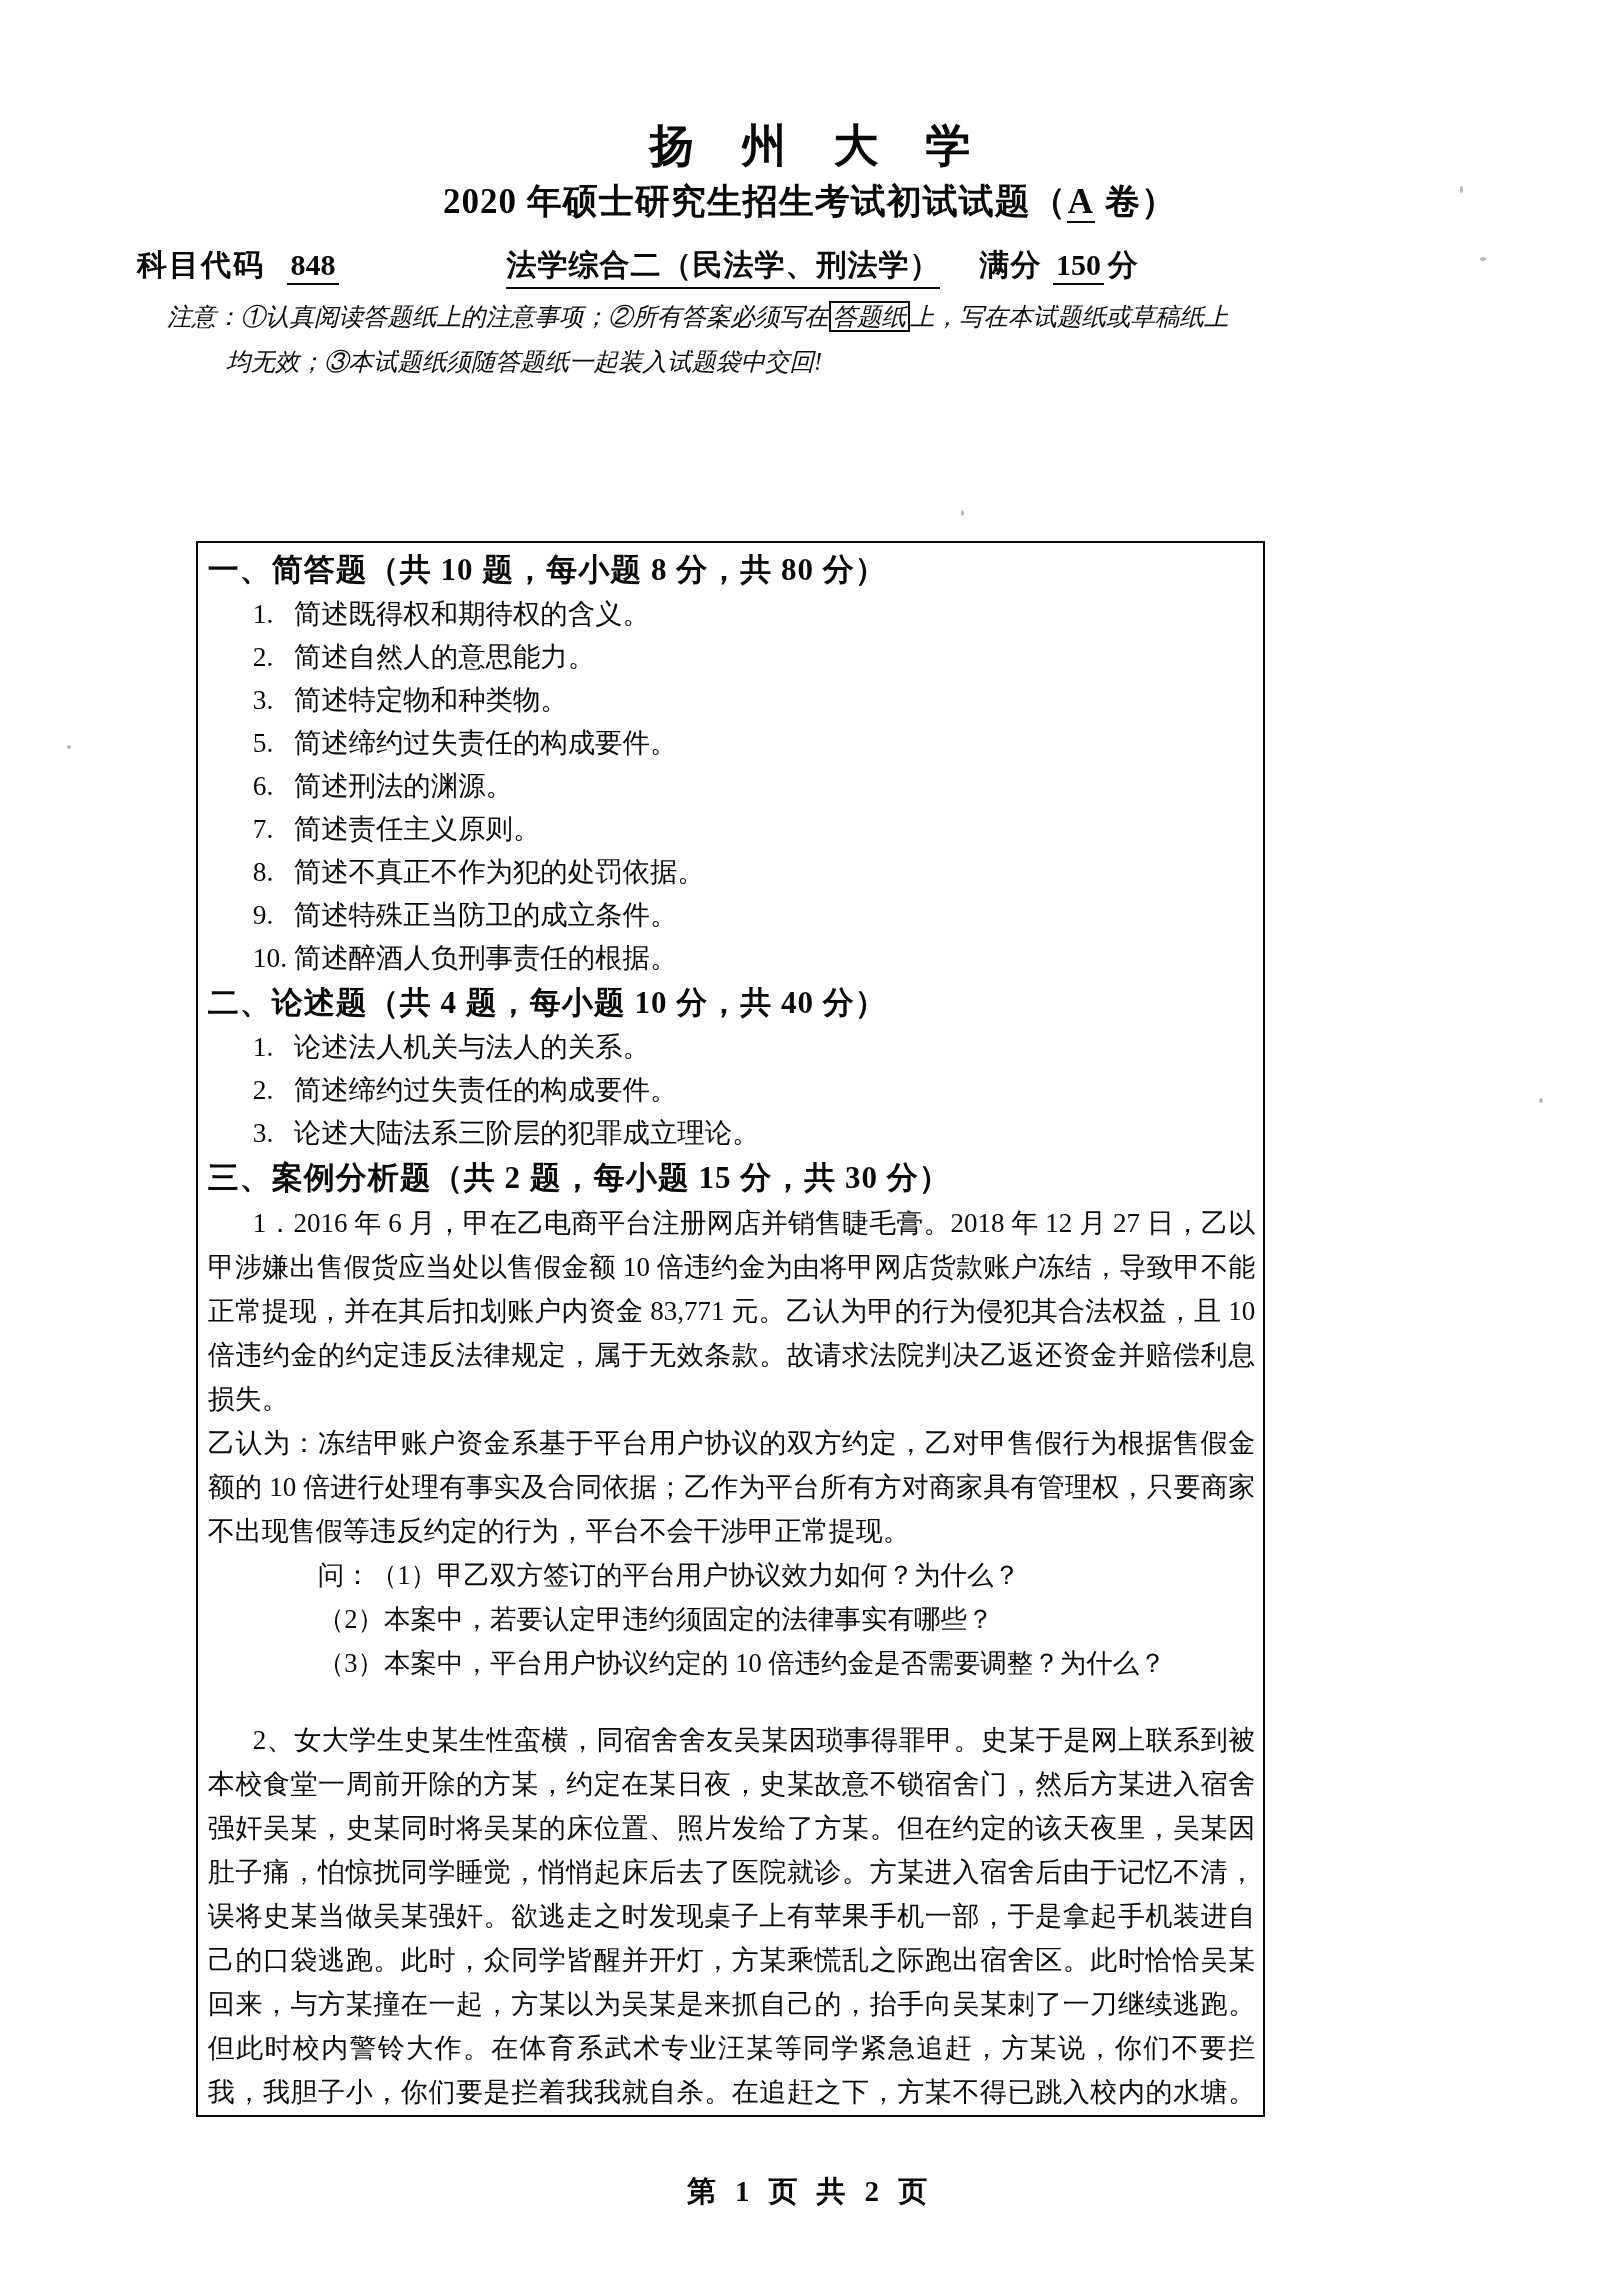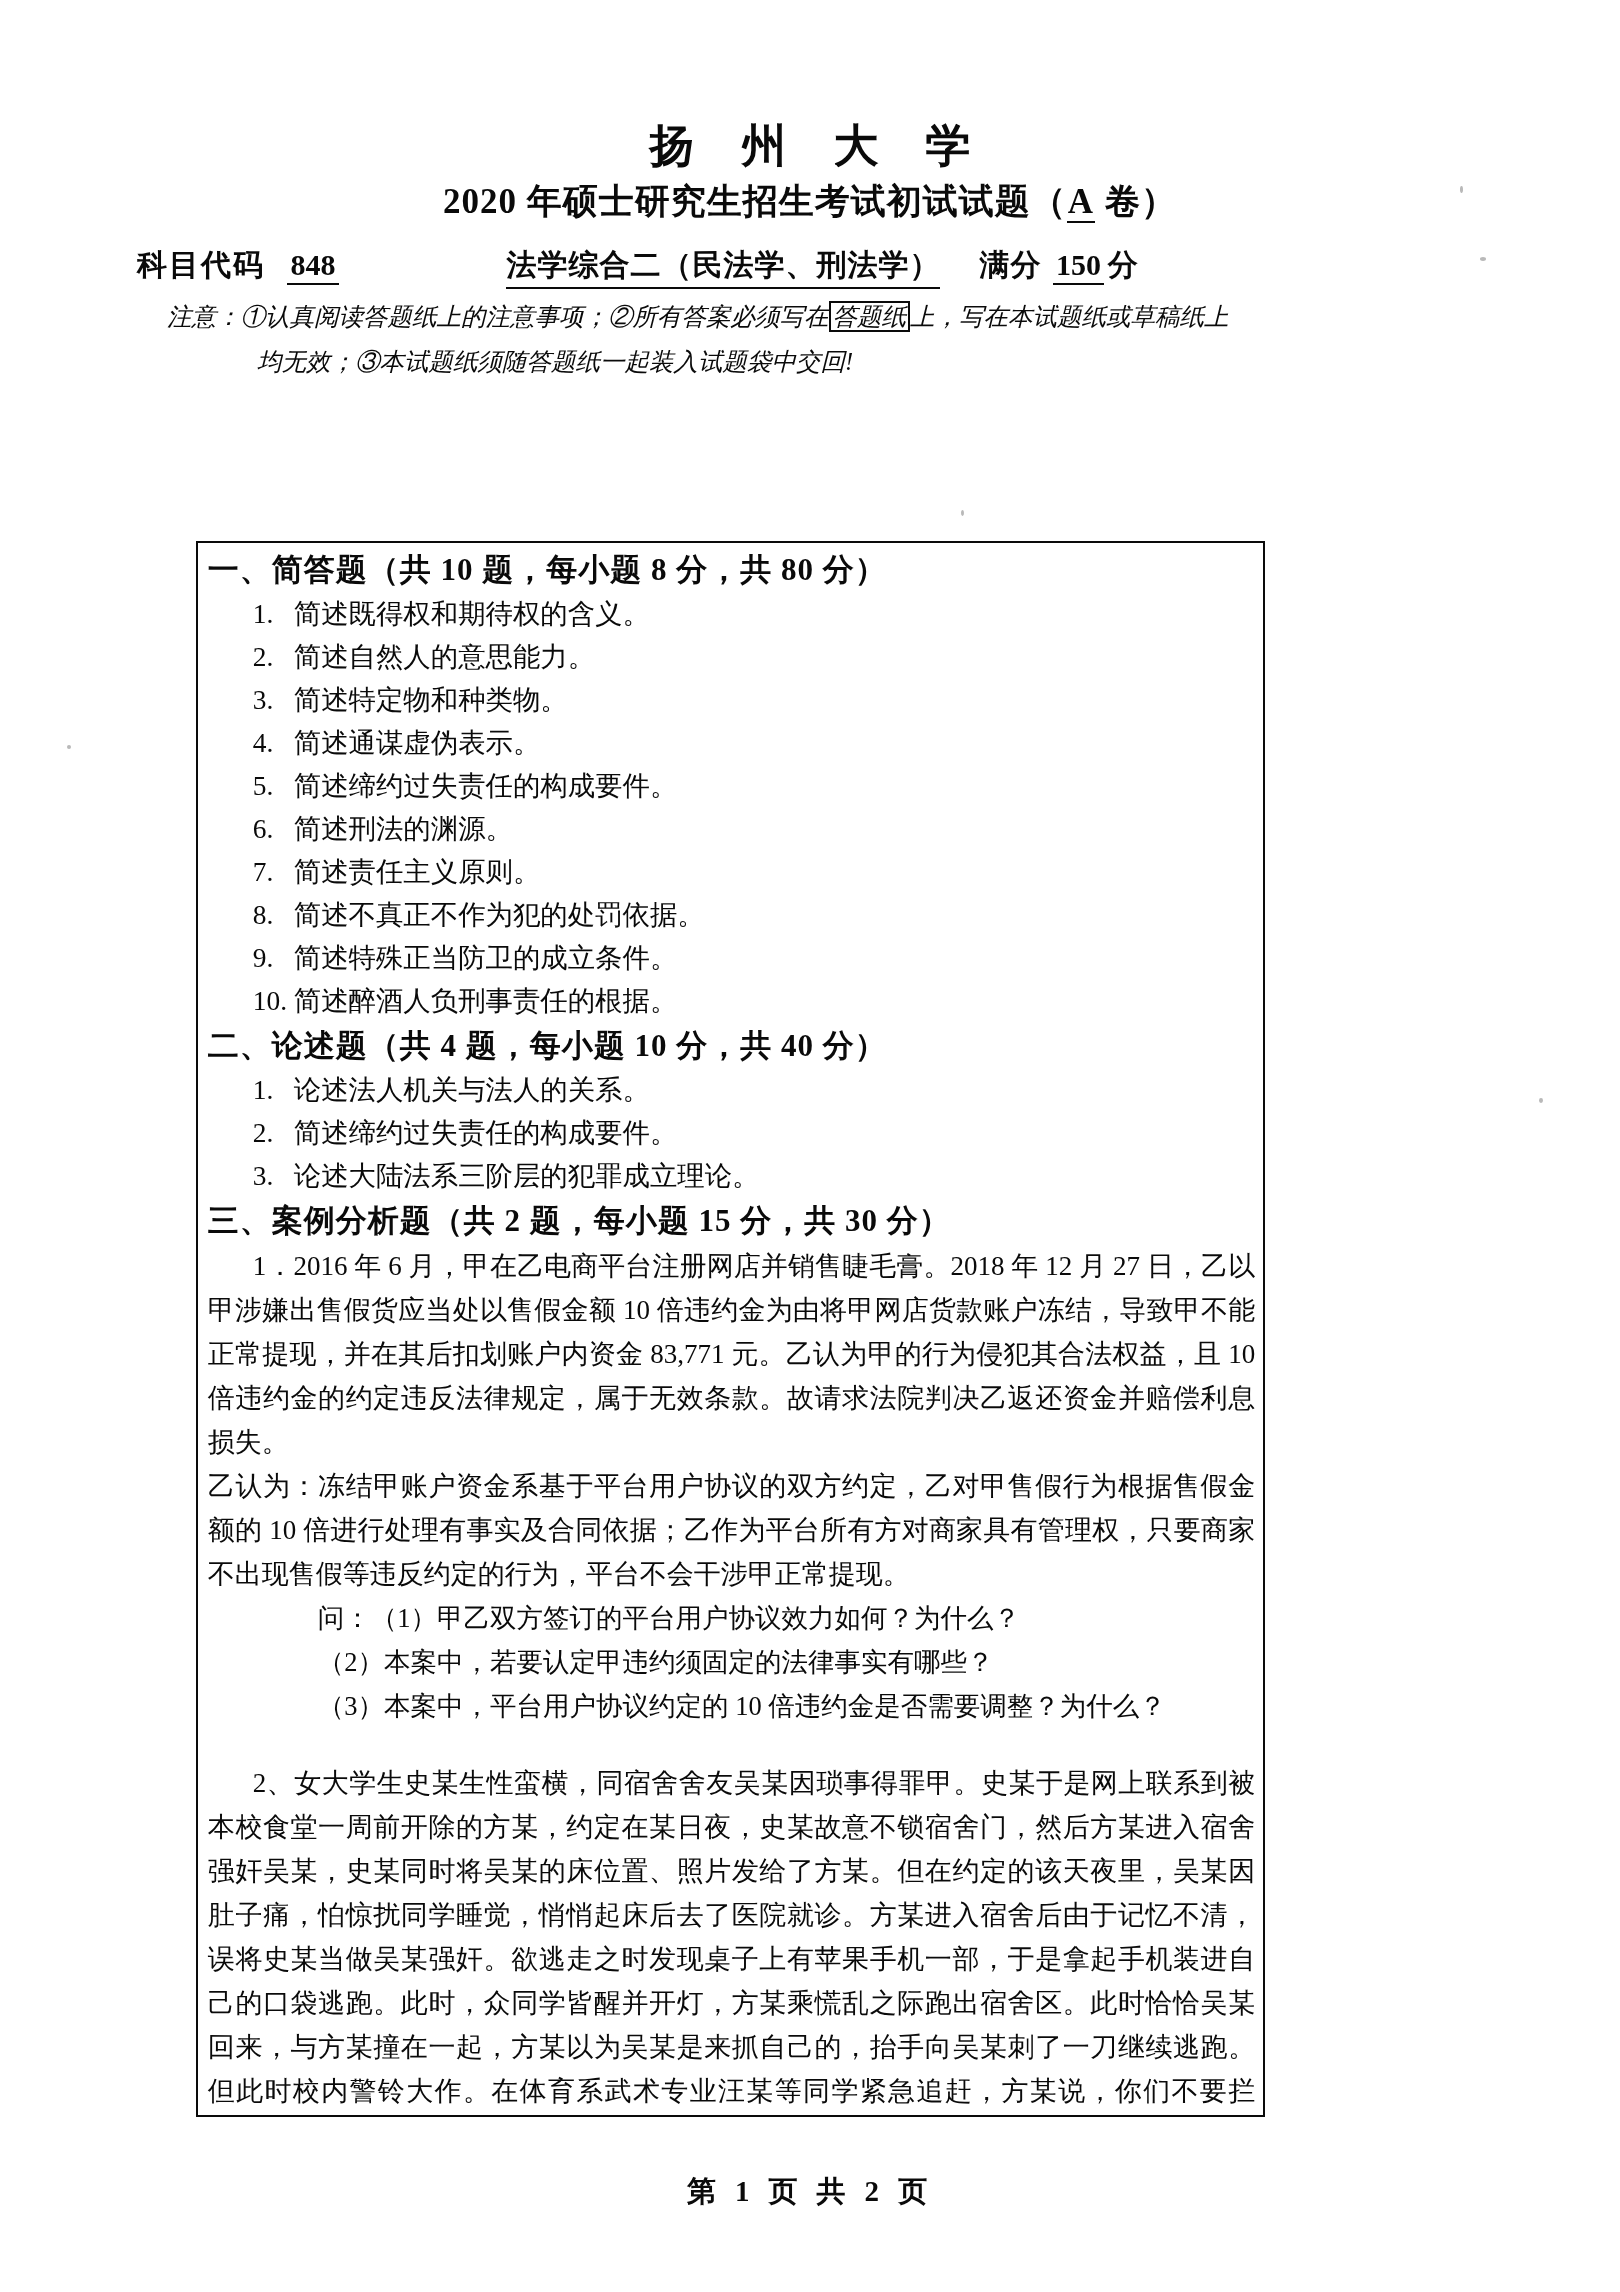--- a/index.html
+++ b/index.html
@@ -40,21 +40,21 @@
   .full-value { margin-left:11.8px; border-bottom:2.9px solid #0a0a0a; padding:0 2.9px 1px 2.9px; }
   .full-unit { margin-left:3.9px; }
 
   
   .notice {
     position:absolute; left:167px; right:108px; top:294px;
     font-size:24.5px; font-weight:normal; font-style:italic;
     line-height:45px;
     font-family:"Liberation Serif","DejaVu Serif",serif;
   }
-  .notice-line2 { margin-left:90px; }
+  .notice-line2 { margin-left:59px; }
   .boxed { border:2px solid #0a0a0a; padding:0 2px; }
 
   
   .content-box {
     position:absolute;
     left:196px; top:541px;
     width:1069px; height:1576px;
     border:2.9px solid #0a0a0a;
     box-sizing:border-box;
     padding:3.9px 7.8px 0 9.8px;
@@ -133,21 +133,20 @@
     <div class="notice-line2">均无效；③本试题纸须随答题纸一起装入试题袋中交回!</div>
   </div>
 
   <div class="content-box">
 
     <div class="sec-head">一、简答题（共 10 题，每小题 8 分，共 80 分）</div>
     <ul class="q-list">
       <li class="q-item"><span class="q-num">1.</span><span>简述既得权和期待权的含义。</span></li>
       <li class="q-item"><span class="q-num">2.</span><span>简述自然人的意思能力。</span></li>
       <li class="q-item"><span class="q-num">3.</span><span>简述特定物和种类物。</span></li>
-      <li class="q-item"><span class="q-num">4.</span><span>简述通谋虚伪表示。</span></li>
       <li class="q-item"><span class="q-num">5.</span><span>简述缔约过失责任的构成要件。</span></li>
       <li class="q-item"><span class="q-num">6.</span><span>简述刑法的渊源。</span></li>
       <li class="q-item"><span class="q-num">7.</span><span>简述责任主义原则。</span></li>
       <li class="q-item"><span class="q-num">8.</span><span>简述不真正不作为犯的处罚依据。</span></li>
       <li class="q-item"><span class="q-num">9.</span><span>简述特殊正当防卫的成立条件。</span></li>
       <li class="q-item"><span class="q-num">10.</span><span>简述醉酒人负刑事责任的根据。</span></li>
     </ul>
 
     <div class="sec-head">二、论述题（共 4 题，每小题 10 分，共 40 分）</div>
     <ul class="q-list">

